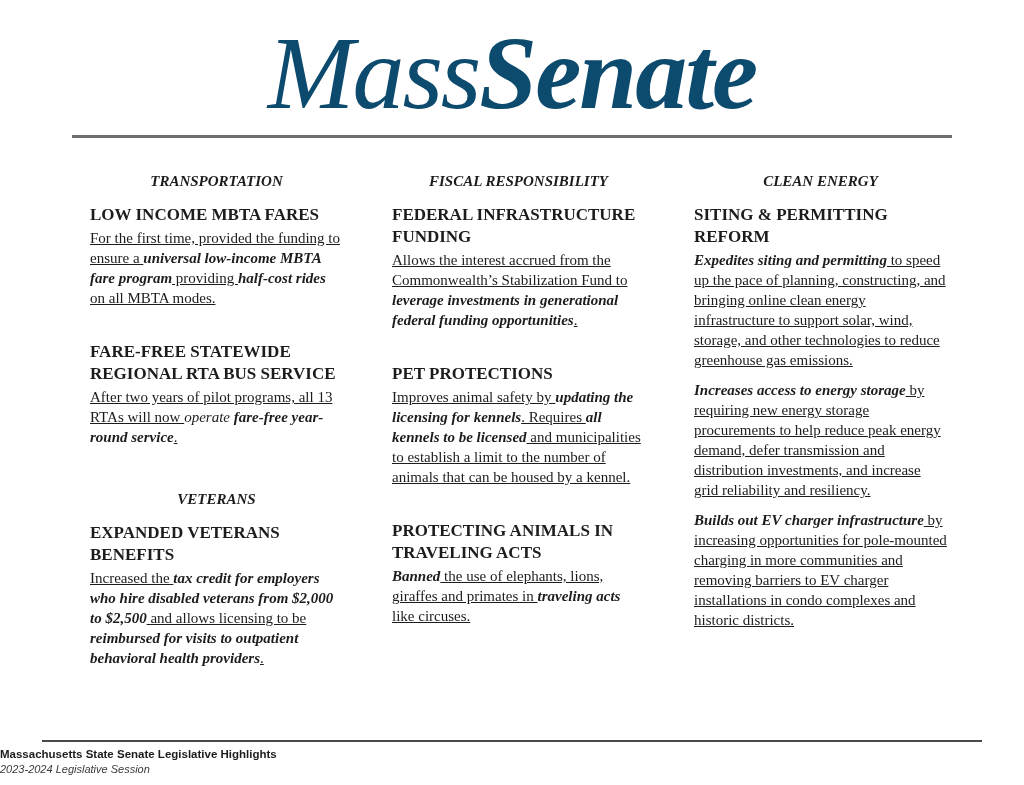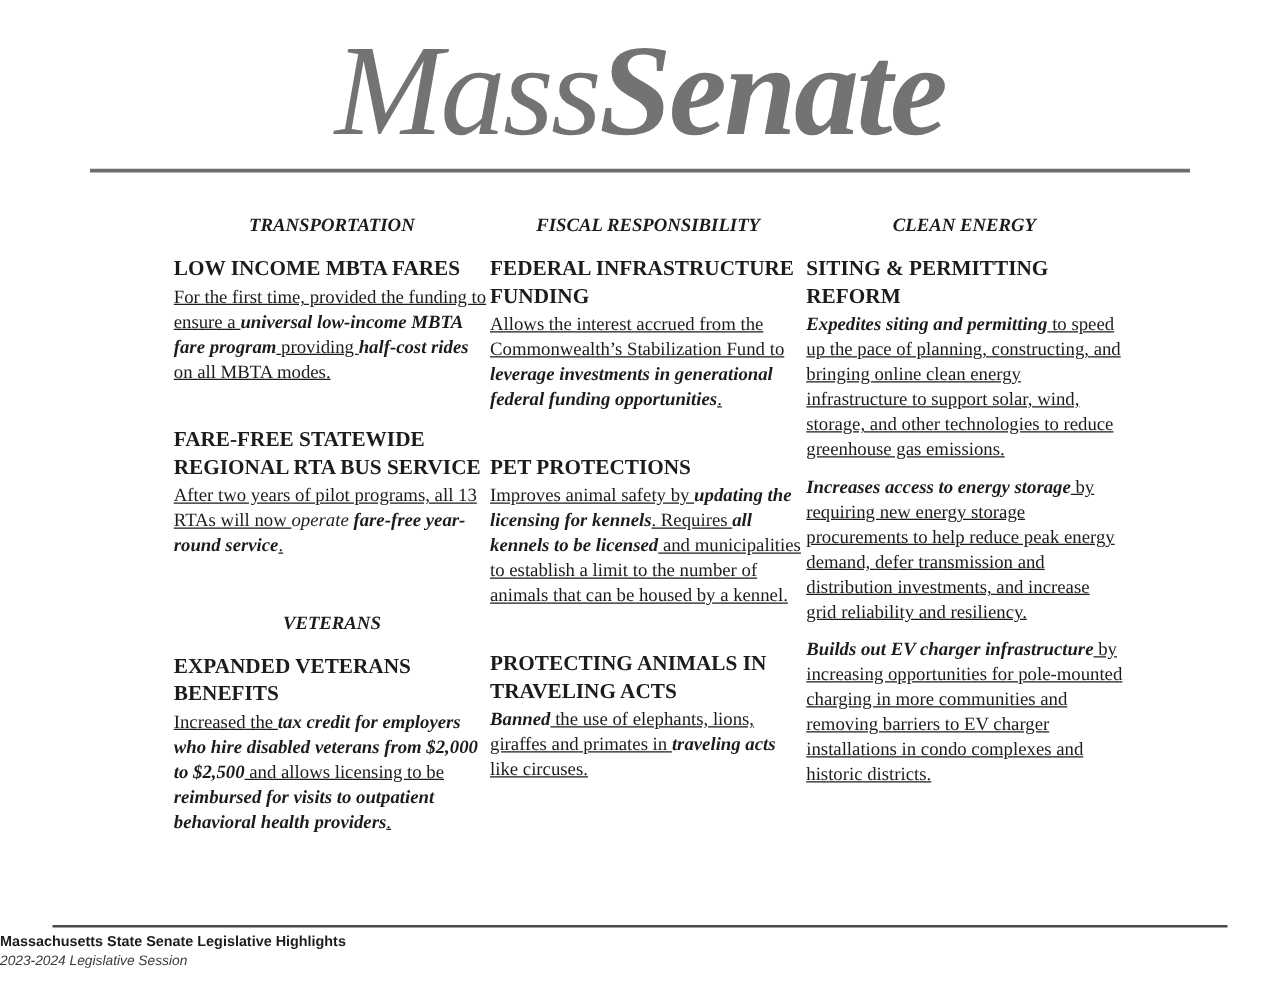--- a/index.html
+++ b/index.html
@@ -35,20 +35,21 @@
     width: 880px;
     height: 3px;
     background: #6e6e6e;
     margin: 7px auto 0 auto;
   }
 
   
   .columns {
     display: flex;
     justify-content: center;
+    gap: 49px;
     margin-top: 33px;
     padding: 0 37px;
     margin-left: 13px;
   }
   .column { width: 253px; flex: 0 0 253px; }
 
   .section-header {
     font-size: 15px;
     font-weight: 700;
     font-style: italic;
@@ -101,21 +102,21 @@
     line-height: 14px;
     margin-top: 1px;
   }
 </style>
 </head>
 <body>
 
 <div class="page">
 
   <header class="masthead">
-    <div class="logo" style="color: #737373;"><span class="logo-regular">Mass</span><span class="logo-bold">Senate</span></div>
+    <div class="logo" style="color: #0c4a6e;"><span class="logo-regular">Mass</span><span class="logo-bold">Senate</span></div>
     <div class="masthead-rule"></div>
   </header>
 
   <main class="columns" id="columns">
       <div class="column">
         <h2 class="section-header">TRANSPORTATION</h2>
         <div class="article">
           <h3 class="article-title">LOW INCOME MBTA FARES</h3>
           <p class="article-body"><span class="run-n">For the first time, provided the funding to ensure a </span><span class="run-bi">universal low-income MBTA fare program</span><span class="run-n"> providing </span><span class="run-bi">half-cost rides</span><span class="run-n"> on all MBTA modes.</span></p>
         </div>

